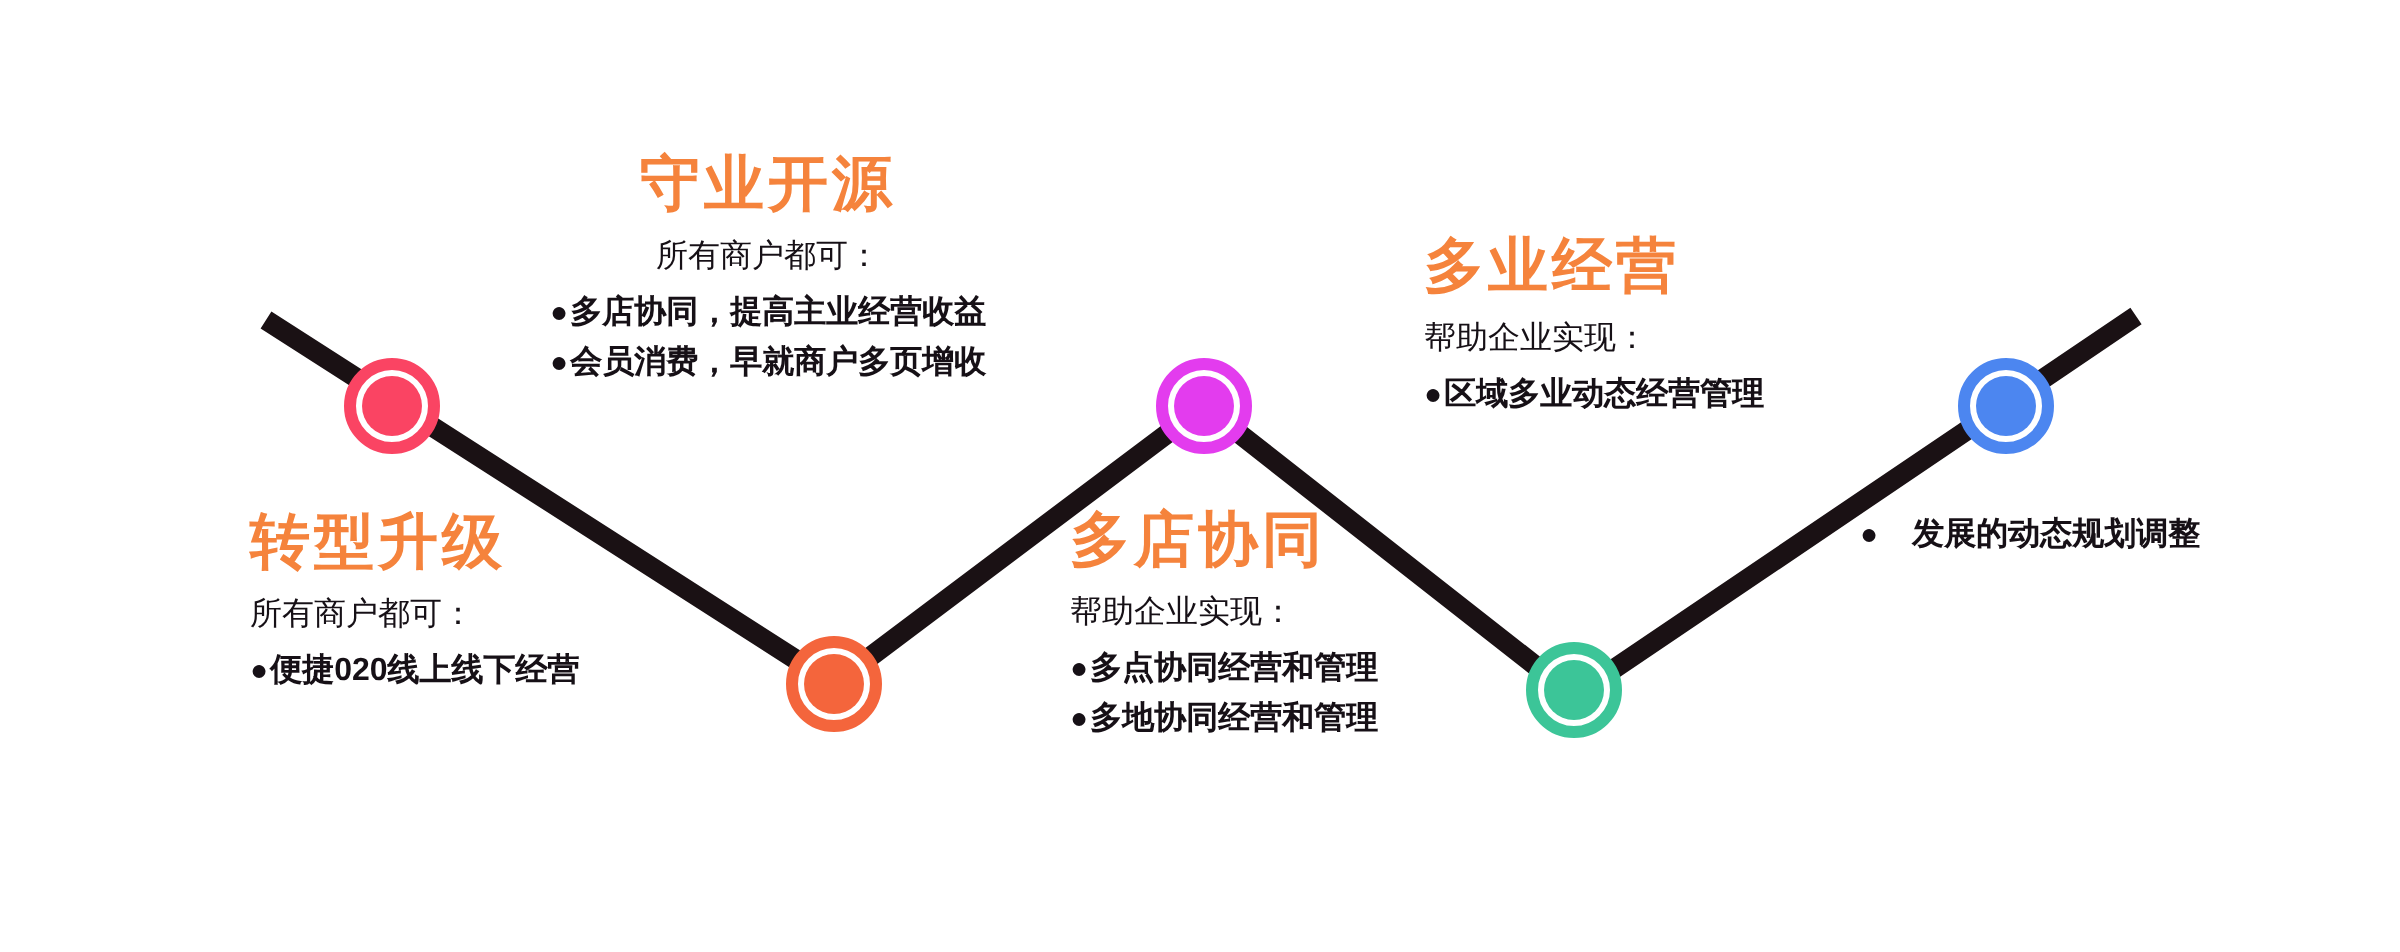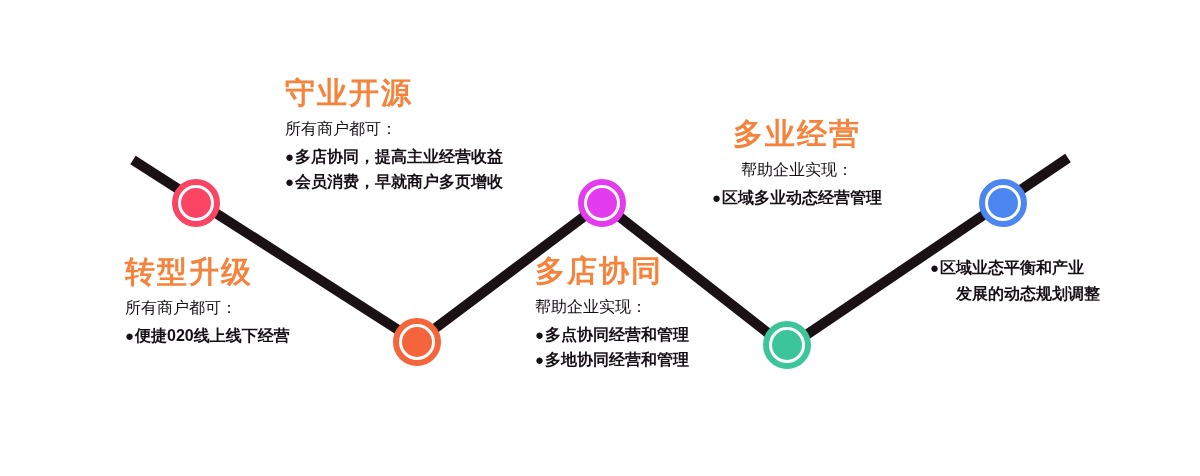--- a/index.html
+++ b/index.html
@@ -125,21 +125,21 @@
       <div class="block" style="left: 125px; top: 255px;">
         <div class="block-title" style="color: rgb(245, 131, 60);">转型升级</div>
         <div class="block-lead">所有商户都可：</div>
         <ul class="bullet-list">
           <li class="bullet-item">
             <span class="bullet-glyph">●</span>
             <span class="bullet-text"><span>便捷020线上线下经营</span></span>
           </li>
         </ul>
       </div>
-      <div class="block" style="left: 285px; top: 76px;">
+      <div class="block" style="left: 275px; top: 76px; text-align: center;">
         <div class="block-title" style="color: rgb(245, 131, 60);">守业开源</div>
         <div class="block-lead">所有商户都可：</div>
         <ul class="bullet-list">
           <li class="bullet-item">
             <span class="bullet-glyph">●</span>
             <span class="bullet-text"><span>多店协同，提高主业经营收益</span></span>
           </li>
           <li class="bullet-item">
             <span class="bullet-glyph">●</span>
             <span class="bullet-text"><span>会员消费，早就商户多页增收</span></span>
@@ -153,33 +153,33 @@
           <li class="bullet-item">
             <span class="bullet-glyph">●</span>
             <span class="bullet-text"><span>多点协同经营和管理</span></span>
           </li>
           <li class="bullet-item">
             <span class="bullet-glyph">●</span>
             <span class="bullet-text"><span>多地协同经营和管理</span></span>
           </li>
         </ul>
       </div>
-      <div class="block" style="left: 712px; top: 117px; text-align: center;">
+      <div class="block" style="left: 712px; top: 117px;">
         <div class="block-title" style="color: rgb(245, 131, 60);">多业经营</div>
         <div class="block-lead">帮助企业实现：</div>
         <ul class="bullet-list">
           <li class="bullet-item">
             <span class="bullet-glyph">●</span>
             <span class="bullet-text"><span>区域多业动态经营管理</span></span>
           </li>
         </ul>
       </div>
       <div class="block" style="left: 930px; top: 255px;">
         <ul class="bullet-list">
           <li class="bullet-item">
             <span class="bullet-glyph">●</span>
-            <span class="bullet-text"><span>区域业态平衡和产业</span><span class="cont-line">发展的动态规划调整</span></span>
+            <span class="bullet-text"><span class="cont-line">发展的动态规划调整</span></span>
           </li>
         </ul>
       </div>
     </div>
 
 </div>
 
 </body></html>

